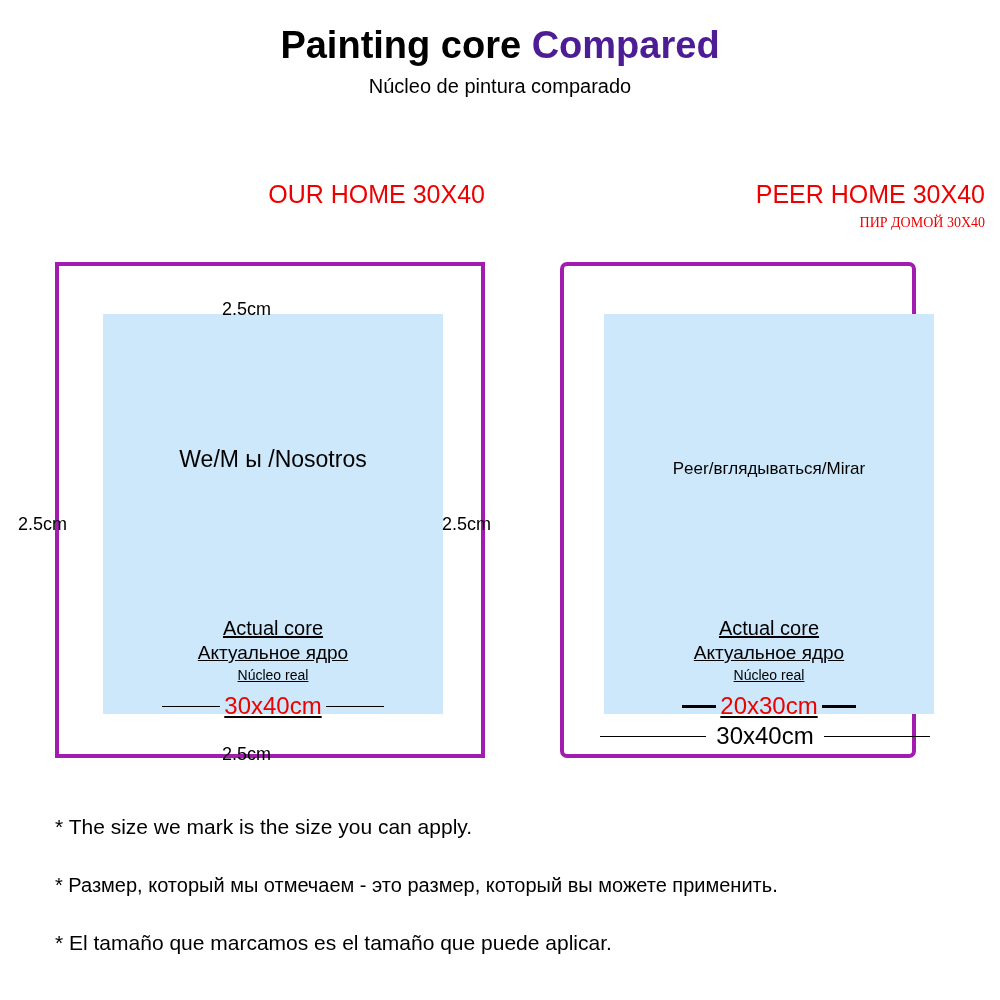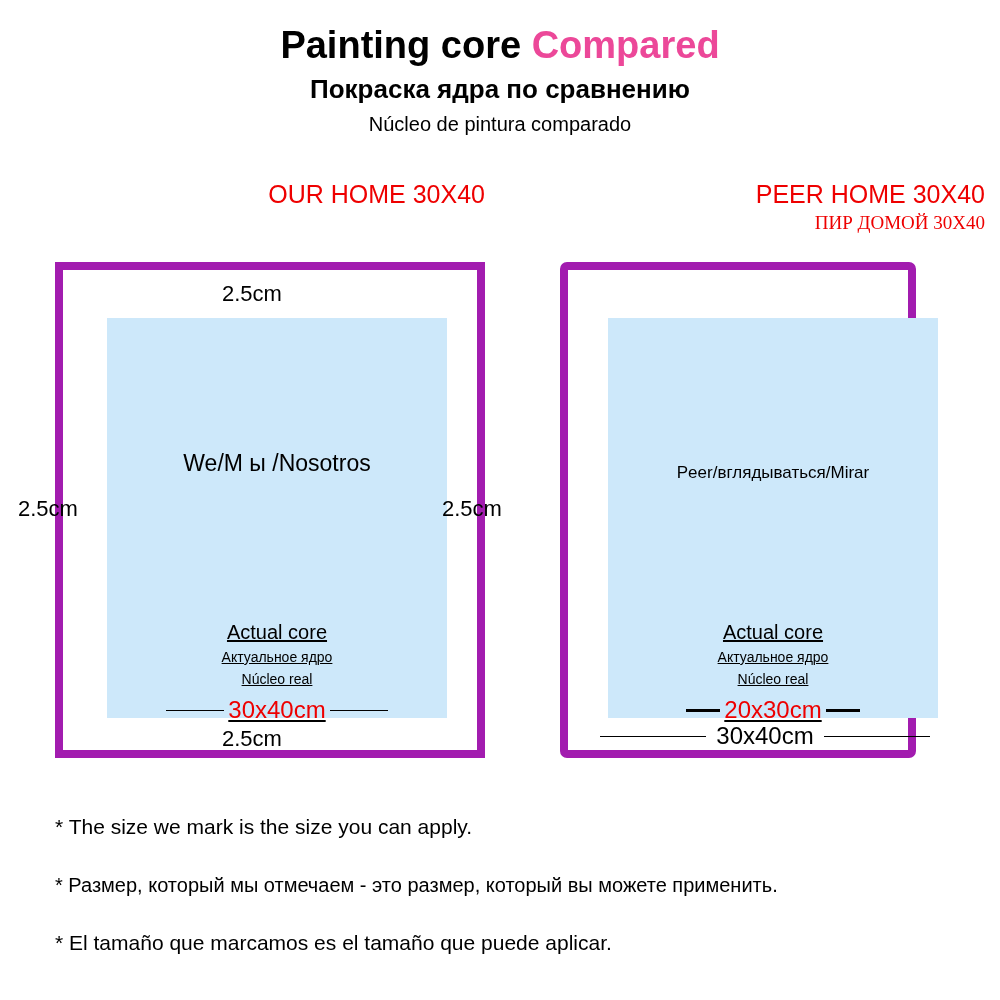--- a/index.html
+++ b/index.html
@@ -24,21 +24,21 @@
     width: 1000px;
     text-align: center;
   }
   .title-line1 {
     font-size: 38px;
     font-weight: bold;
     letter-spacing: 0px;
     line-height: 46px;
   }
   .title-line1 .red {
-    color: #ec4899;
+    color: #4c1d95;
   }
   .title-line2 {
     font-size: 26px;
     font-weight: bold;
     line-height: 34px;
     margin-top: 4px;
   }
   .title-line3 {
     font-size: 20px;
     font-weight: normal;
@@ -51,40 +51,40 @@
     position: absolute;
     text-align: right;
     color: #ee0000;
   }
   .col-heading .h-main {
     font-size: 25px;
     line-height: 32px;
     white-space: nowrap;
   }
   .col-heading .h-sub {
-    font-size: 19px;
+    font-size: 14px;
     line-height: 26px;
     white-space: nowrap;
     font-family: "Liberation Serif", serif;
   }
   #heading-left {
     left: 55px;
     top: 178px;
     width: 430px;
   }
   #heading-right {
     left: 555px;
     top: 178px;
     width: 430px;
   }
 
   
   .frame {
     position: absolute;
-    border: 8px solid #a21caf;
+    border: 4px solid #a21caf;
     background: #ffffff;
     box-sizing: border-box;
   }
   #frame-left {
     left: 55px;
     top: 262px;
     width: 430px;
     height: 496px;
   }
   #frame-right {
@@ -136,21 +136,21 @@
     text-decoration: underline;
   }
   #actual-left { top: 300px; }
   #actual-right { top: 300px; }
 
   .actual-en {
     font-size: 20px;
     line-height: 28px;
   }
   .actual-ru {
-    font-size: 14px;
+    font-size: 19px;
     line-height: 22px;
   }
   .actual-es {
     font-size: 14px;
     line-height: 22px;
   }
 
   
   .size-line {
     display: flex;
@@ -171,23 +171,24 @@
     color: #ee0000;
     font-size: 24px;
     line-height: 28px;
     padding: 0 4px;
     white-space: nowrap;
   }
 
   
   .dim {
     position: absolute;
-    font-size: 22px;
-    line-height: 28px;
-    white-space: nowrap;
+    font-size: 18px;
+    line-height: 28px;
+    white-space: nowrap;
+    margin-top: 15px;
   }
   #dim-top-left   { left: 222px; top: 280px; }
   #dim-left-left  { left: 18px;  top: 495px; }
   #dim-right-left { left: 442px; top: 495px; }
   #dim-bottom-left{ left: 222px; top: 725px; }
 
   
   #outer-size-right {
     position: absolute;
     left: 600px;
@@ -227,21 +228,20 @@
   #note-2 { font-size: 20px; }
   #note-3 { font-size: 21px; }
 </style>
 </head>
 <body>
 
 <div class="title-block">
   <div class="title-line1">
     <span>Painting core </span><span class="red">Compared</span>
   </div>
-  <div class="title-line2">Покраска ядра по сравнению</div>
   <div class="title-line3">Núcleo de pintura comparado</div>
 </div>
 
 <div class="col-heading" id="heading-left">
   <div class="h-main">OUR HOME 30X40</div>
 </div>
 
 <div class="col-heading" id="heading-right">
   <div class="h-main">PEER HOME 30X40</div>
   <div class="h-sub">ПИР ДОМОЙ 30X40</div>

